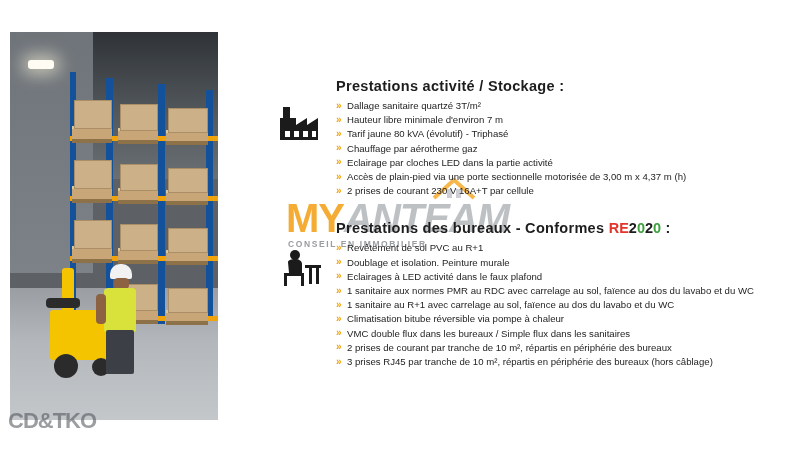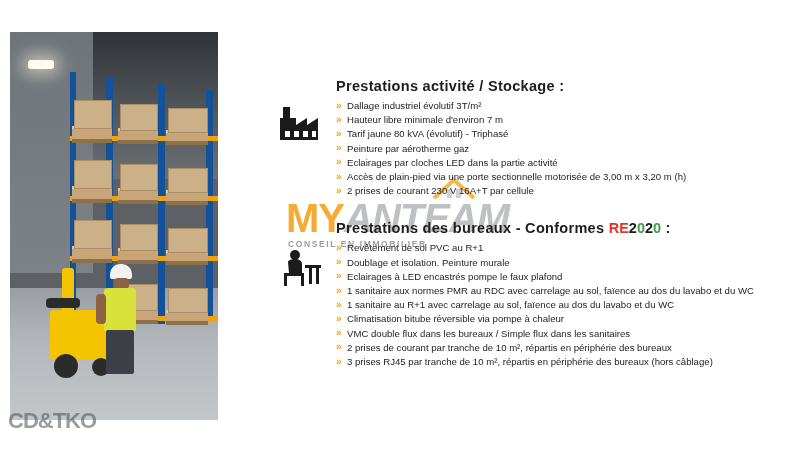--- a/index.html
+++ b/index.html
@@ -286,26 +286,26 @@
           <path d="M4 14 L4 36 L42 36 L42 14 L31 21 L31 14 L20 21 L20 14 Z" fill="#1b1b1b"></path>
           <rect x="7" y="3" width="7" height="12" fill="#1b1b1b"></rect>
           <rect x="9" y="27" width="5" height="6" fill="#ffffff"></rect>
           <rect x="18" y="27" width="5" height="6" fill="#ffffff"></rect>
           <rect x="27" y="27" width="5" height="6" fill="#ffffff"></rect>
           <rect x="36" y="27" width="4" height="6" fill="#ffffff"></rect>
         </svg>
       </div>
       <h2 class="section-title">Prestations activité /  Stockage :</h2>
       <ul class="bullets">
-        <li>Dallage industriel évolutif 3T/m²</li>
+        <li>Dallage sanitaire quartzé 3T/m²</li>
         <li>Hauteur libre minimale d'environ 7 m</li>
         <li>Tarif jaune 80 kVA (évolutif) - Triphasé</li>
-        <li>Peinture par aérotherme gaz</li>
-        <li>Eclairages par cloches LED dans la partie activité</li>
-        <li>Accès de plain-pied via une porte sectionnelle motorisée de 3,00 m x 3,20 m (h)</li>
+        <li>Chauffage par aérotherme gaz</li>
+        <li>Eclairage par cloches LED dans la partie activité</li>
+        <li>Accès de plain-pied via une porte sectionnelle motorisée de 3,00 m x 4,37 m (h)</li>
         <li>2 prises de courant 230 V 16A+T par cellule</li>
       </ul>
     </div>
 
     <div class="section" style="margin-top:22px;">
       <div class="icon-slot office-icon">
         <svg width="48" height="42" viewBox="0 0 48 42">
           <circle cx="20" cy="7" r="5" fill="#1b1b1b"></circle>
           <path d="M13 14 C13 12 17 11 20 11 C24 11 27 13 27 16 L27 25 L14 25 Z" fill="#1b1b1b"></path>
           <rect x="9" y="25" width="20" height="3" fill="#1b1b1b"></rect>
@@ -313,21 +313,21 @@
           <rect x="26" y="26" width="3" height="12" fill="#1b1b1b"></rect>
           <rect x="30" y="17" width="16" height="3" fill="#1b1b1b"></rect>
           <rect x="34" y="20" width="3" height="16" fill="#1b1b1b"></rect>
           <rect x="41" y="20" width="3" height="16" fill="#1b1b1b"></rect>
         </svg>
       </div>
       <h2 class="section-title"><span>Prestations des bureaux -  Conformes </span><span class="re2020"><span class="re-r">R</span><span class="re-e">E</span><span class="re-2">2</span><span class="re-0">0</span><span class="re-2">2</span><span class="re-0">0</span></span><span> :</span></h2>
       <ul class="bullets">
         <li>Revêtement de sol PVC  au R+1</li>
         <li>Doublage et isolation. Peinture murale</li>
-        <li>Eclairages à LED encastrés pompe le faux plafond</li>
+        <li>Eclairages à LED activité dans le faux plafond</li>
         <li>1 sanitaire aux normes PMR au RDC avec carrelage au sol, faïence au dos du lavabo et du WC</li>
         <li>1 sanitaire au R+1 avec carrelage au sol, faïence au dos du lavabo et du WC</li>
         <li>Climatisation bitube réversible via pompe à chaleur</li>
         <li>VMC double flux dans les bureaux / Simple flux dans les sanitaires</li>
         <li>2 prises de courant par tranche de 10 m², répartis en périphérie des bureaux</li>
         <li>3 prises RJ45 par tranche de 10 m², répartis en périphérie des bureaux (hors câblage)</li>
       </ul>
     </div>
 
   </div>

